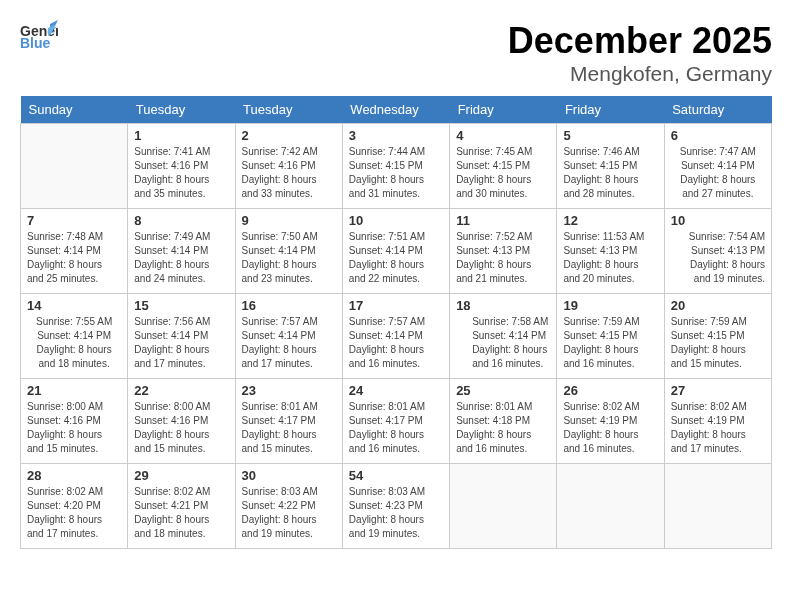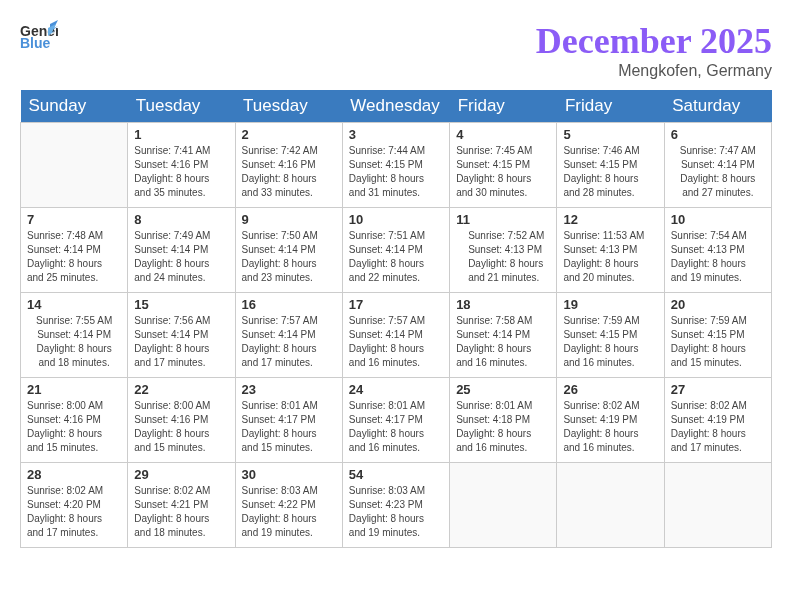--- a/index.html
+++ b/index.html
@@ -20,38 +20,37 @@
       display: flex;
       flex-direction: column;
       align-items: flex-start;
     }
     .title-block {
       text-align: right;
     }
     .month-title {
       font-size: 36px;
       font-weight: bold;
-      color: #8b5cf6;
-      font-family: Liberation Serif, serif;
+      color: #000000;
     }
     .location {
-      font-size: 16px;
+      font-size: 21px;
       color: #555;
     }
     .calendar {
       width: 100%;
       border-collapse: collapse;
       font-size: 11px;
     }
     .calendar th {
       background-color: #3a7bbf;
       color: #fff;
       text-align: left;
       padding: 6px 8px;
-      font-size: 17px;
+      font-size: 13px;
       font-weight: normal;
     }
     .calendar td {
       border: 1px solid #ccc;
       vertical-align: top;
       padding: 4px 6px;
       width: 107px;
       min-height: 80px;
       height: 85px;
       color: #333;
@@ -186,35 +185,35 @@
         </td>
         <td>
           <div class="day-number">10</div>
           <div class="day-info" style="white-space: pre-line;">Sunrise: 7:51 AM
 Sunset: 4:14 PM
 Daylight: 8 hours
 and 22 minutes.</div>
         </td>
         <td>
           <div class="day-number">11</div>
-          <div class="day-info" style="white-space: pre-line; margin-left: 12px;">Sunrise: 7:52 AM
+          <div class="day-info" style="white-space: pre-line;">Sunrise: 7:52 AM
 Sunset: 4:13 PM
 Daylight: 8 hours
 and 21 minutes.</div>
         </td>
         <td>
           <div class="day-number">12</div>
           <div class="day-info" style="white-space: pre-line;">Sunrise: 11:53 AM
 Sunset: 4:13 PM
 Daylight: 8 hours
 and 20 minutes.</div>
         </td>
         <td>
           <div class="day-number">10</div>
-          <div class="day-info" style="white-space: pre-line;">Sunrise: 7:54 AM
+          <div class="day-info" style="white-space: pre-line; text-align: right;">Sunrise: 7:54 AM
 Sunset: 4:13 PM
 Daylight: 8 hours
 and 19 minutes.</div>
         </td>
       </tr>
       <tr>
         <td>
           <div class="day-number">14</div>
           <div class="day-info" style="white-space: pre-line; text-align: center;">Sunrise: 7:55 AM
 Sunset: 4:14 PM
@@ -237,21 +236,21 @@
         </td>
         <td>
           <div class="day-number">17</div>
           <div class="day-info" style="white-space: pre-line;">Sunrise: 7:57 AM
 Sunset: 4:14 PM
 Daylight: 8 hours
 and 16 minutes.</div>
         </td>
         <td>
           <div class="day-number">18</div>
-          <div class="day-info" style="white-space: pre-line;">Sunrise: 7:58 AM
+          <div class="day-info" style="white-space: pre-line; margin-left: 16px;">Sunrise: 7:58 AM
 Sunset: 4:14 PM
 Daylight: 8 hours
 and 16 minutes.</div>
         </td>
         <td>
           <div class="day-number">19</div>
           <div class="day-info" style="white-space: pre-line;">Sunrise: 7:59 AM
 Sunset: 4:15 PM
 Daylight: 8 hours
 and 16 minutes.</div>

